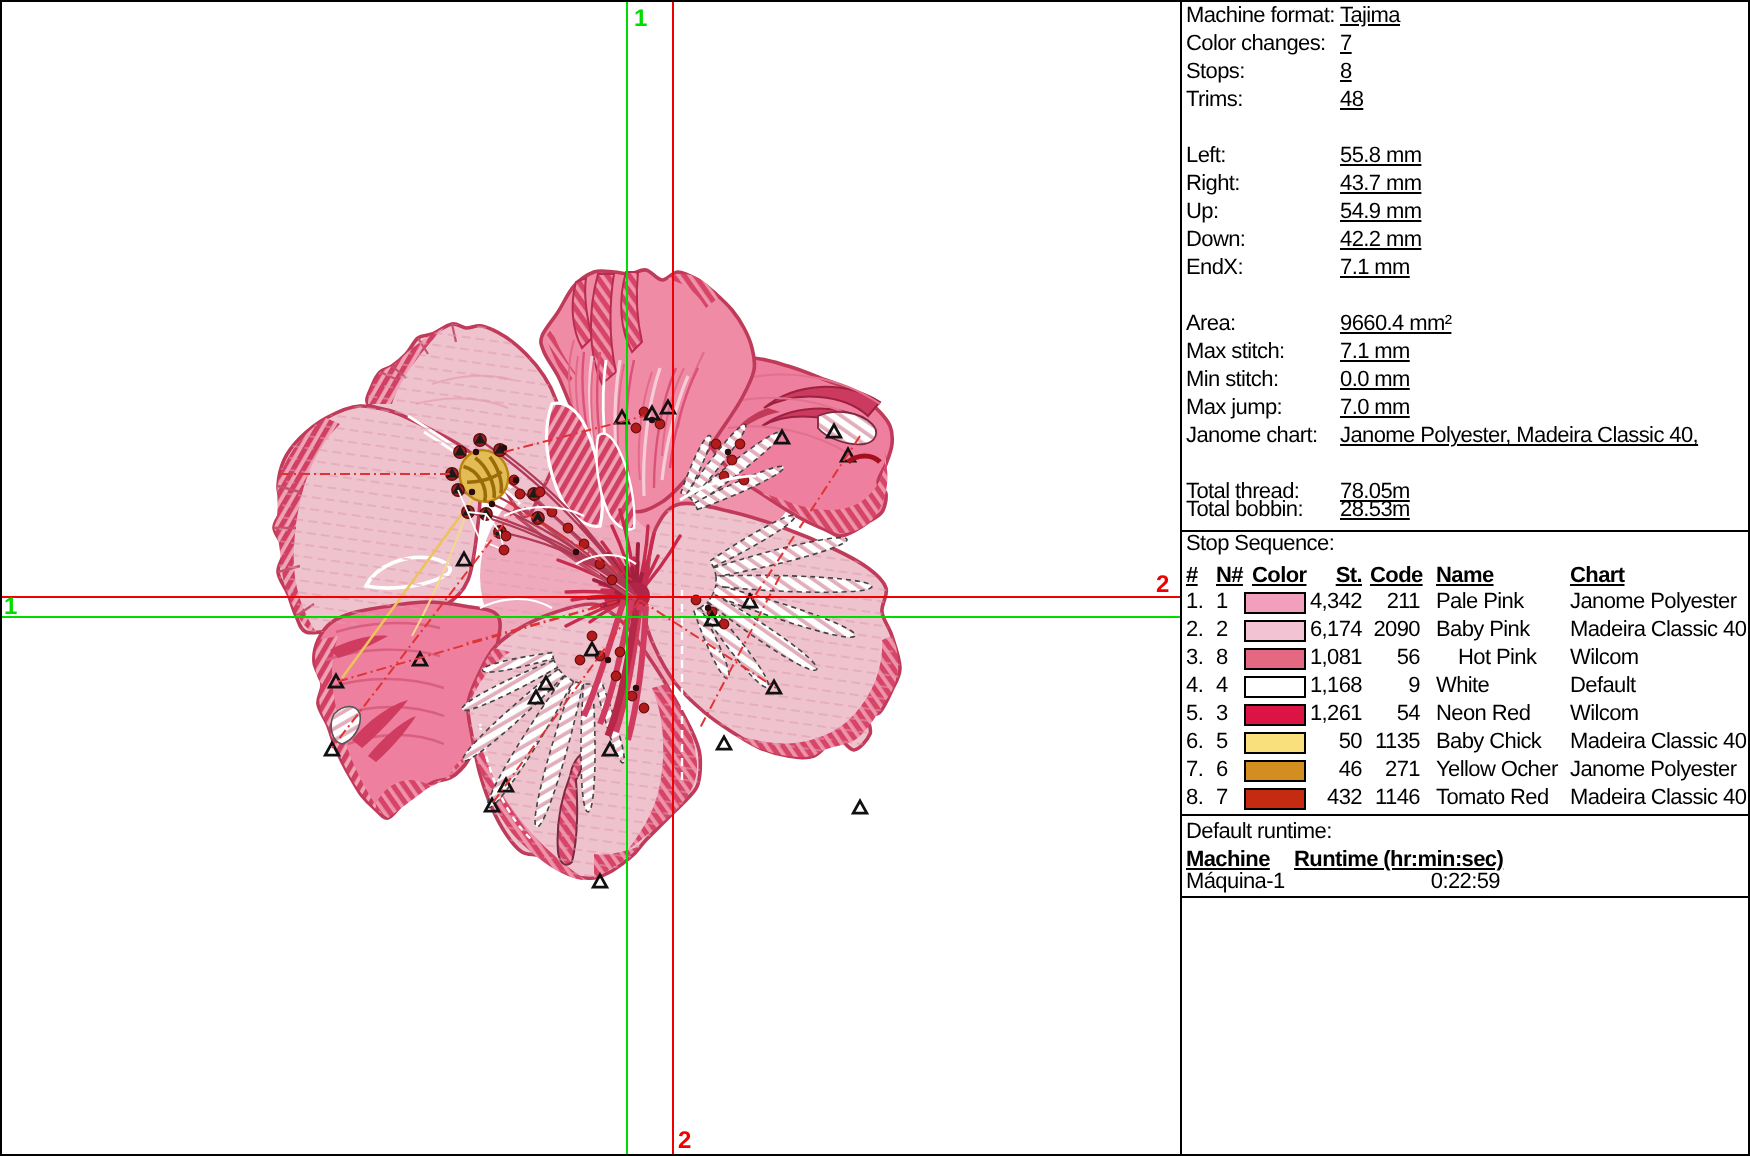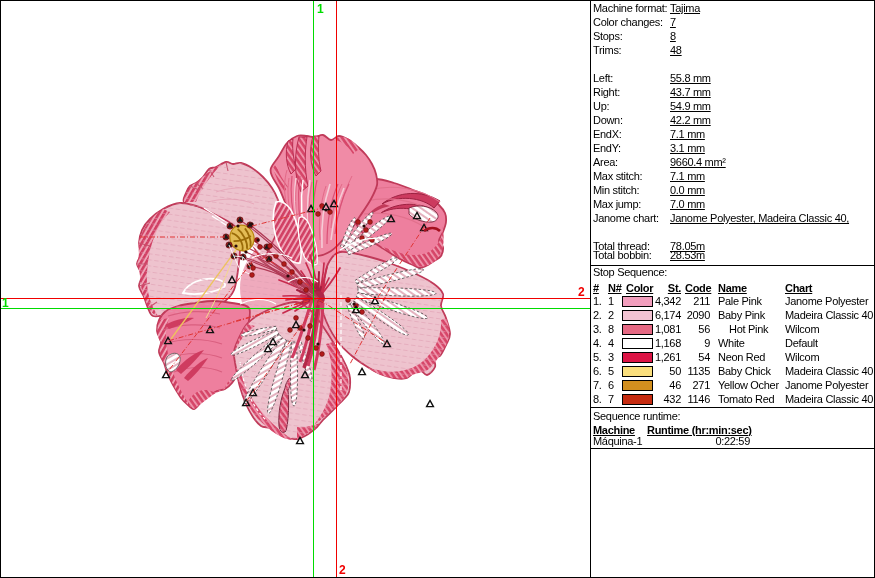--- a/index.html
+++ b/index.html
@@ -267,24 +267,20 @@
         <span class="val">54.9 mm</span>
       </div>
 <div class="row" style="top:112px">
         <span class="lab">Down:</span>
         <span class="val">42.2 mm</span>
       </div>
 <div class="row" style="top:126px">
         <span class="lab">EndX:</span>
         <span class="val">7.1 mm</span>
       </div>
-<div class="row" style="top:140px">
-        <span class="lab">EndY:</span>
-        <span class="val">3.1 mm</span>
-      </div>
 <div class="row" style="top:154px">
         <span class="lab">Area:</span>
         <span class="val">9660.4 mm²</span>
       </div>
 <div class="row" style="top:168px">
         <span class="lab">Max stitch:</span>
         <span class="val">7.1 mm</span>
       </div>
 <div class="row" style="top:182px">
         <span class="lab">Min stitch:</span>
@@ -388,21 +384,21 @@
   <span class="cell" style="left:2px">8.</span>
         <span class="cell" style="left:17px">7</span>
   <span class="sw" style="left:31px;top:2px;background:#c52b10"></span>
   <span class="rnum" style="left:40px;width:50px">432</span>
   <span class="rnum" style="left:94px;width:25px">1146</span>
   <span class="cell" style="left:127px">Tomato Red</span>
   <span class="cell" style="left:194px">Madeira Classic 40</span>
 </div>
 <div class="hline" style="top:406px"></div>
 <div class="row" style="top:408px">
-        <span class="lab">Sequence runtime:</span>
+        <span class="lab">Default runtime:</span>
       </div>
 <div class="row bold u" style="top:422px">
         <span class="cell" style="left:2px">Machine</span>
         <span class="cell" style="left:56px">Runtime (hr:min:sec)</span>
       </div>
 <div class="row" style="top:433px">
         <span class="cell" style="left:2px">Máquina-1</span>
         <span class="rnum" style="left:104px;width:55px">0:22:59</span>
       </div>
 <div class="hline" style="top:447px"></div>

